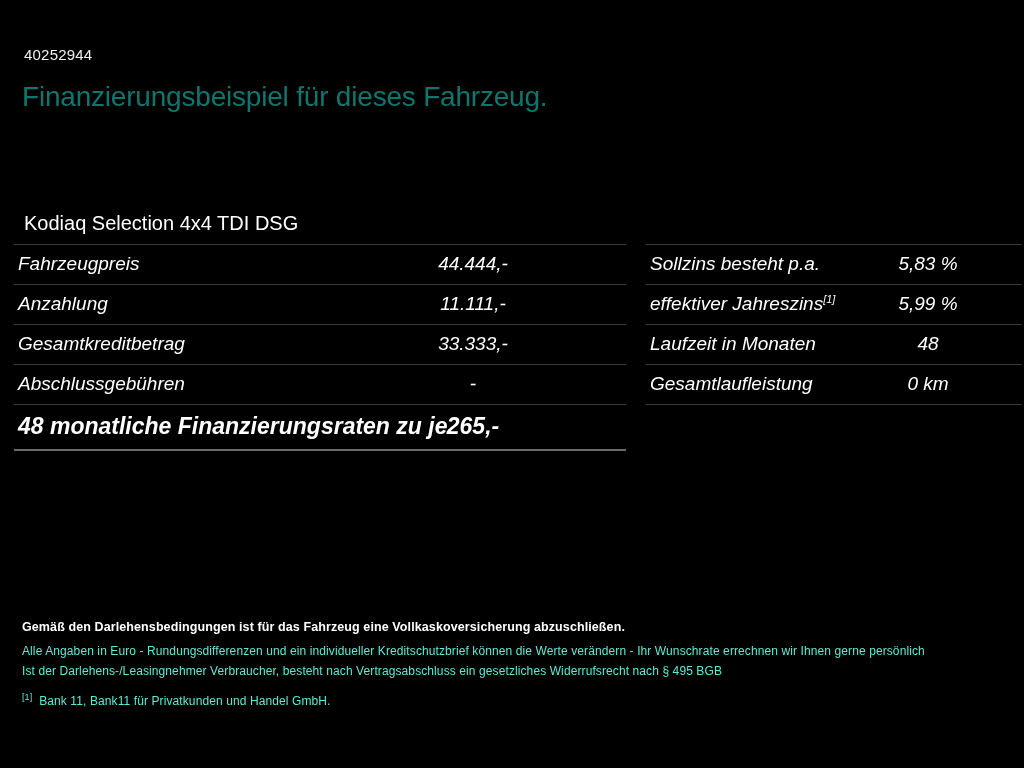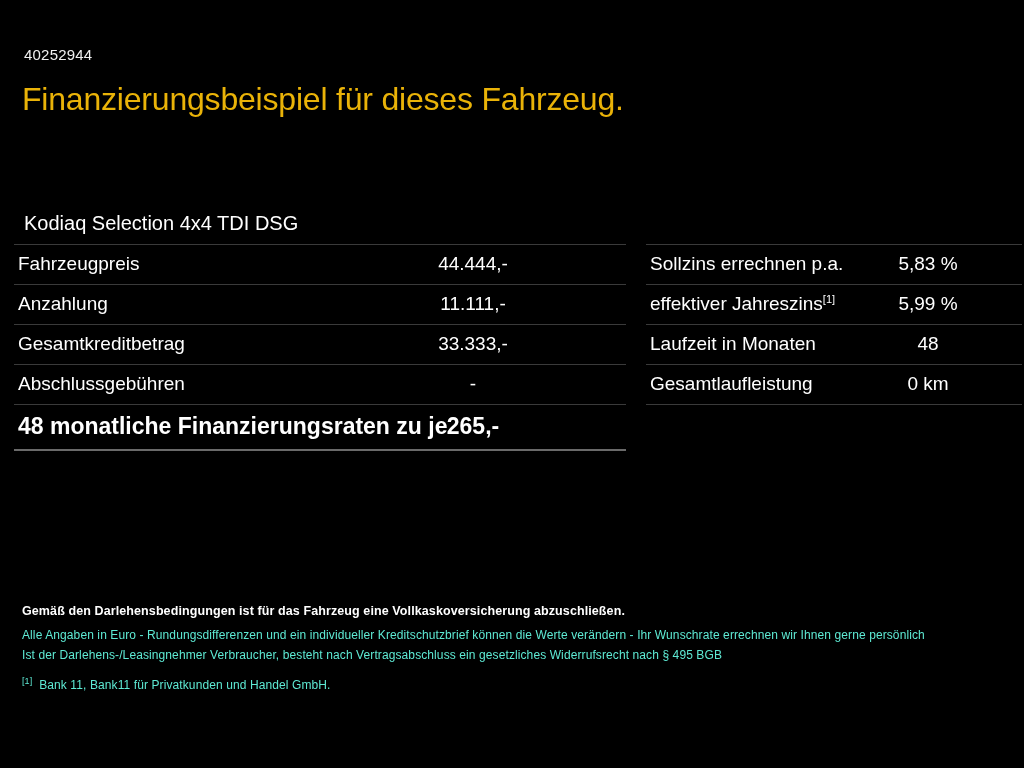--- a/index.html
+++ b/index.html
@@ -29,41 +29,42 @@
     top: 46px;
     font-size: 15px;
     color: #f0f0f0;
     letter-spacing: 0.2px;
   }
   .headline {
     position: absolute;
     left: 22px;
     top: 80px;
     width: 720px;
-    font-size: 32px;
+    font-size: 28px;
     line-height: 1.24;
     font-weight: 400;
-    color: #eab308;
+    color: #0f766e;
     letter-spacing: -0.2px;
   }
   .subtitle {
     position: absolute;
     left: 24px;
     top: 212px;
     font-size: 20px;
     font-weight: 400;
     color: #ffffff;
   }
   .tables {
     position: absolute;
     left: 0;
     top: 244px;
     width: 1024px;
     display: flex;
     gap: 0;
+    font-style: italic;
   }
   .col-left {
     width: 612px;
     margin-left: 14px;
   }
   .col-right {
     width: 376px;
     margin-left: 20px;
   }
   table.fin {
@@ -96,21 +97,21 @@
     border-bottom: 2px solid #6a6a6a;
   }
   sup.fn {
     font-size: 11px;
     vertical-align: super;
     line-height: 0;
   }
   .footnotes {
     position: absolute;
     left: 22px;
-    top: 604px;
+    top: 620px;
     width: 990px;
   }
   .footnotes .fn-bold {
     font-size: 12.5px;
     font-weight: bold;
     color: #ffffff;
     margin-bottom: 10px;
     letter-spacing: 0.1px;
   }
   .footnotes .fn-line {
@@ -167,21 +168,21 @@
             <td class="value">265,-</td>
           </tr>
         </tbody>
       </table>
     </div>
 
     <div class="col-right">
       <table class="fin">
         <tbody>
           <tr>
-            <td><span>Sollzins errechnen p.a.</span></td>
+            <td><span>Sollzins besteht p.a.</span></td>
             <td class="value">5,83 %</td>
           </tr>
           <tr>
             <td><span>effektiver Jahreszins</span><sup class="fn">[1]</sup></td>
             <td class="value">5,99 %</td>
           </tr>
           <tr>
             <td><span>Laufzeit in Monaten</span></td>
             <td class="value">48</td>
           </tr>

